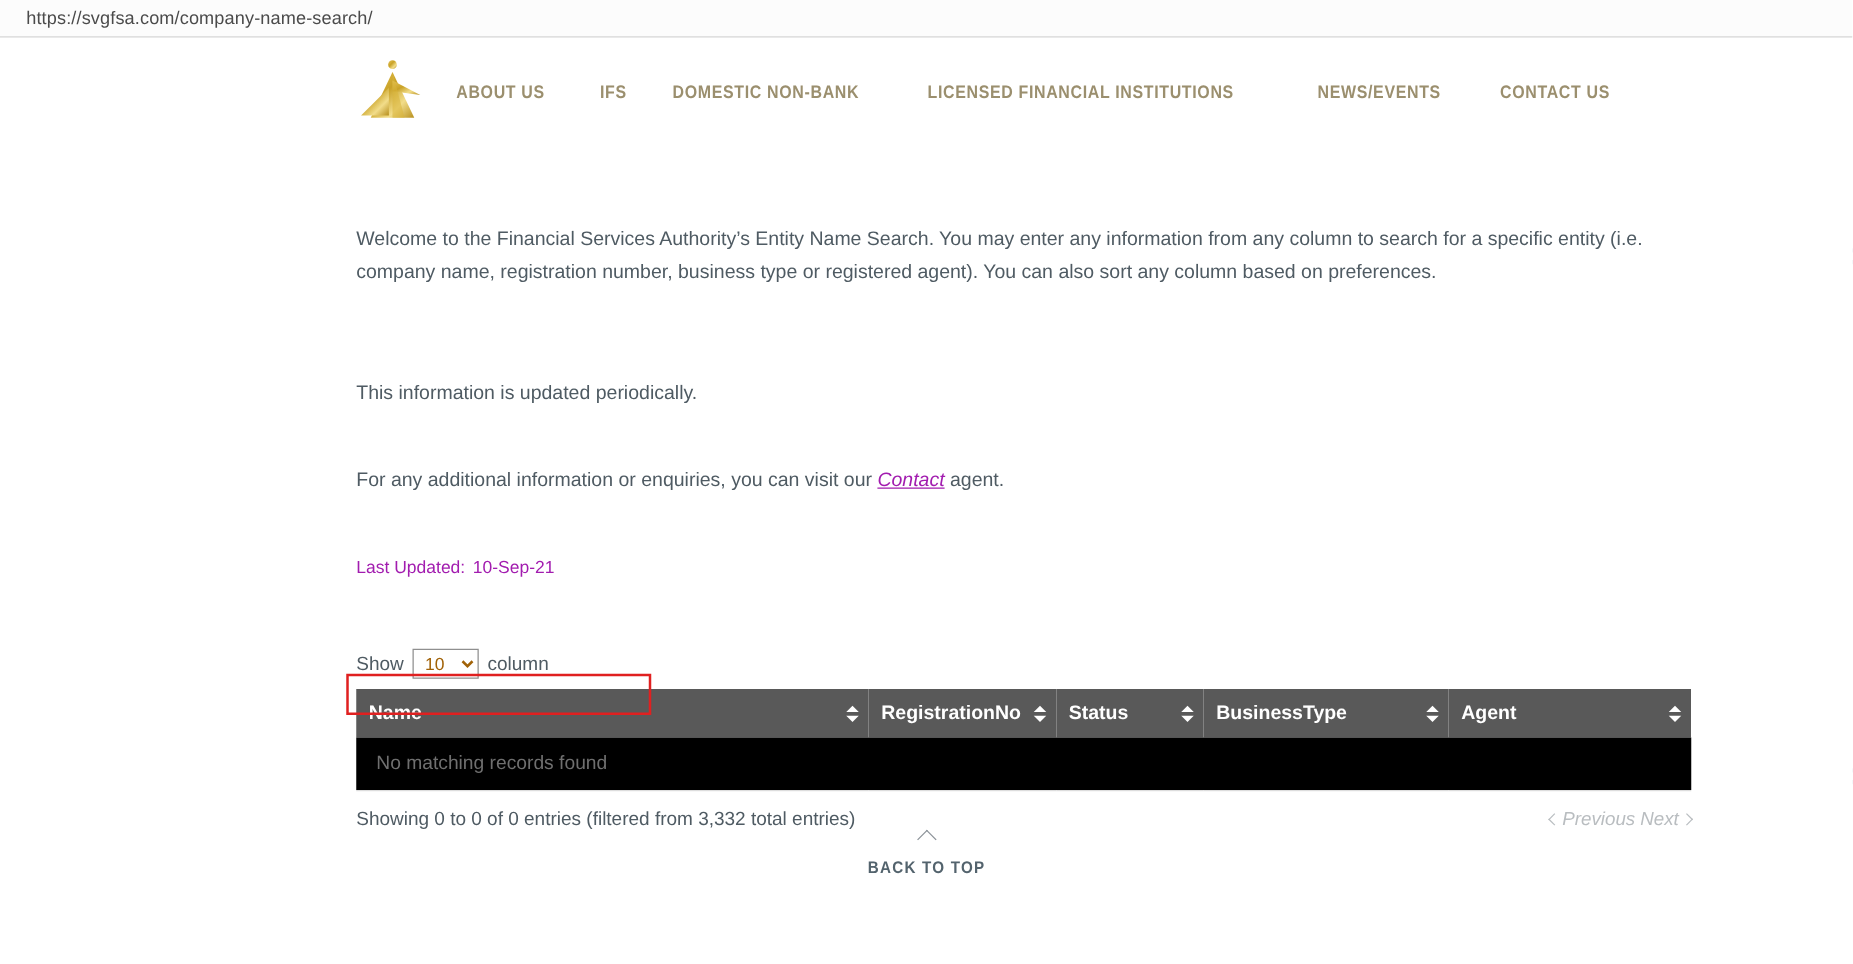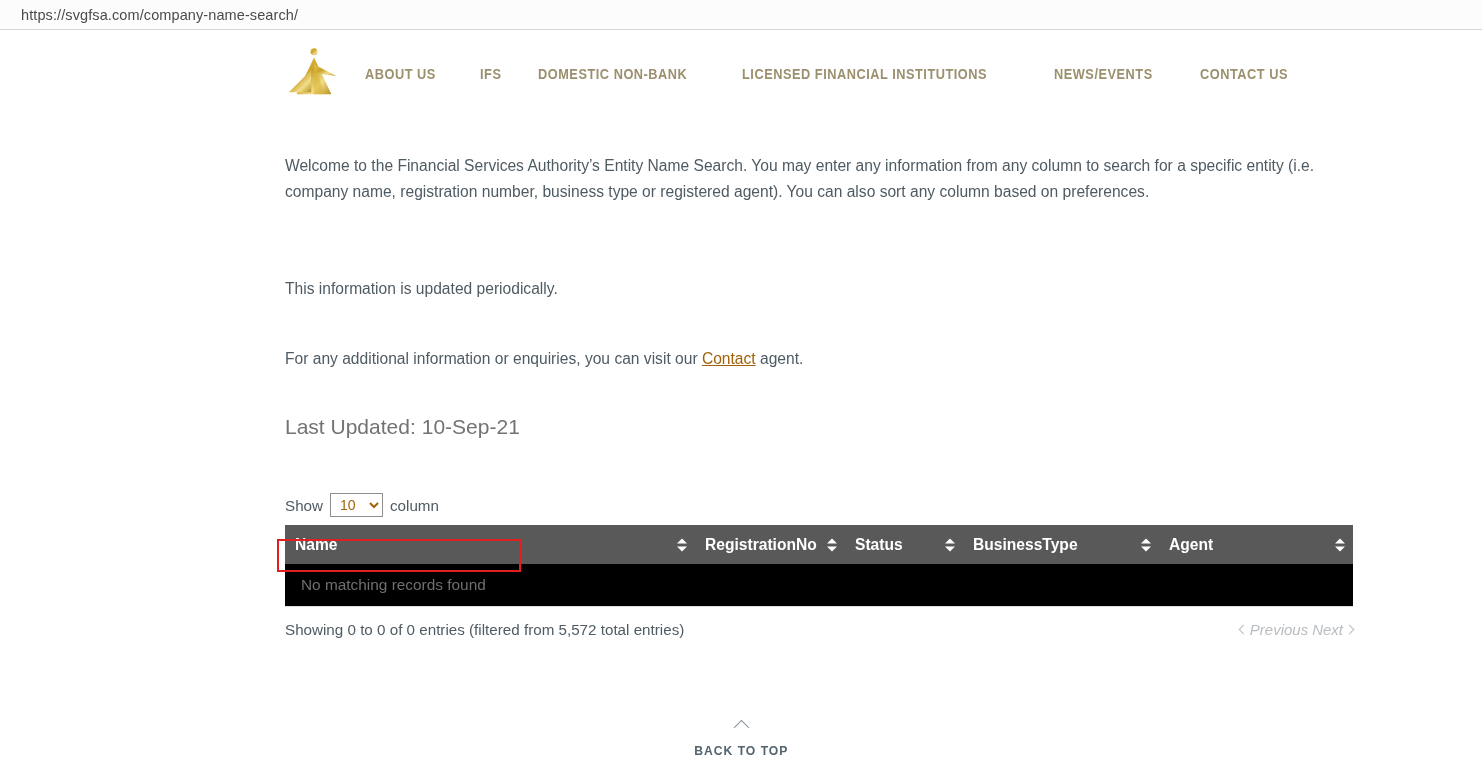--- a/index.html
+++ b/index.html
@@ -119,32 +119,33 @@
     padding-right: 130px;
     position: relative;
   }
   .intro-p {
     font-size: 15.6px;
     line-height: 26px;
     color: #4f5b63;
     margin: 0;
     max-width: 1055px;
   }
-  .p-welcome { margin-top: 44px; }
+  .p-welcome { margin-top: 70px; }
   .p-updated { margin-top: 71px; }
   .p-contact { margin-top: 44px; }
   .contact-link {
-    color: #a16207;
+    color: #a21caf;
     text-decoration: underline;
     cursor: pointer;
+    font-style: italic;
   }
   .last-updated {
     margin-top: 44px;
-    font-size: 21px;
-    color: #737373;
+    font-size: 14px;
+    color: #a21caf;
     line-height: 22px;
   }
   .last-updated .lu-date { margin-left: 6px; }
 
   
   .dt-top {
     margin-top: 51px;
     height: 36px;
     position: relative;
   }
@@ -314,21 +315,21 @@
     border-top: 1.6px solid #b9bdc0;
     border-right: 1.6px solid #b9bdc0;
   }
   .chev.left  { transform: rotate(-135deg); }
   .chev.right { transform: rotate(45deg); }
 
   
   .back-to-top {
     position: absolute;
     left: 0; right: 0;
-    top: 688px;
+    top: 632px;
     text-align: center;
     z-index: 12;
   }
   .btt-arrow {
     display: block;
     margin: 0 auto 6px auto;
     width: 13px; height: 13px;
   }
   .btt-arrow span {
     display: block;
@@ -455,21 +456,21 @@
         </tr>
       </thead>
       <tbody>
         <tr>
           <td class="dt-empty-cell" colspan="5">No matching records found</td>
         </tr>
       </tbody>
     </table>
 
     <div class="dt-bottom">
-      <div class="dt-info">Showing 0 to 0 of 0 entries (filtered from 5,572 total entries)</div>
+      <div class="dt-info">Showing 0 to 0 of 0 entries (filtered from 3,332 total entries)</div>
       <div class="dt-paginate">
         <span class="pg-btn">
           <i class="chev left"></i>
           <span>Previous</span>
         </span>
         <span class="pg-btn">
           <span>Next</span>
           <i class="chev right"></i>
         </span>
       </div>

